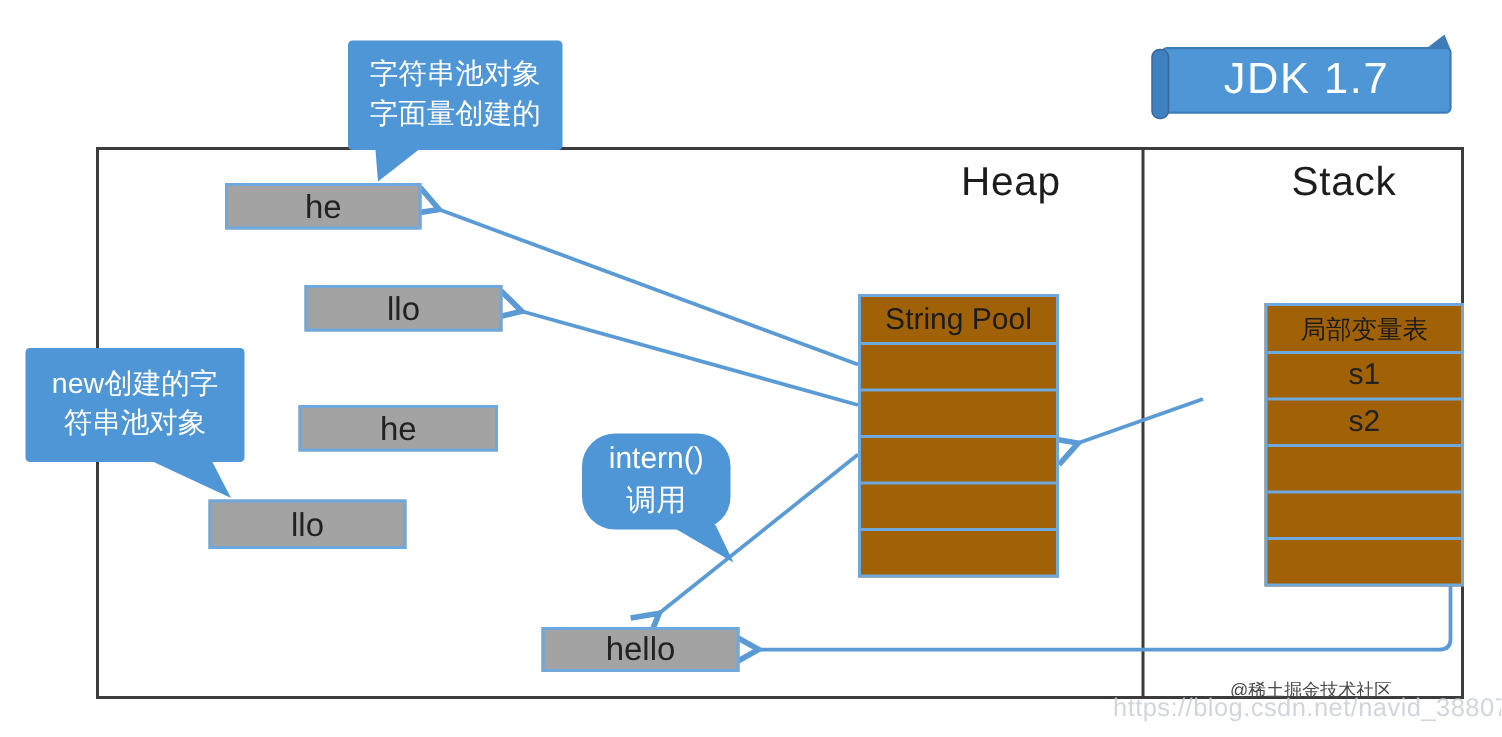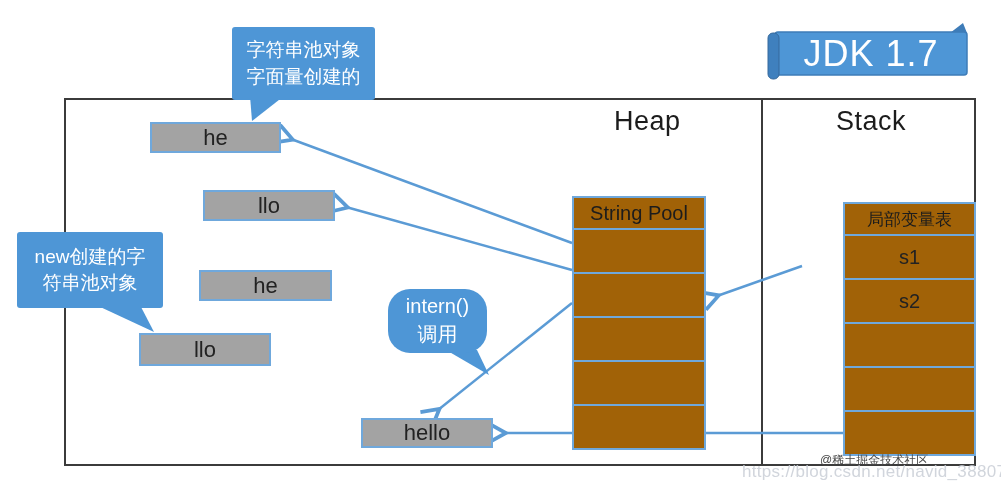--- a/index.html
+++ b/index.html
@@ -4,55 +4,55 @@
 <style>
   html,body{margin:0;padding:0;background:#ffffff;}
   .stage{position:relative;width:1001px;height:491px;background:#ffffff;overflow:hidden;
          font-family:"Liberation Sans", sans-serif;}
   .wires{position:absolute;left:0;top:0;width:1001px;height:491px;}
 
   .outer-box{position:absolute;left:64px;top:98px;width:912px;height:368px;
              border:2px solid #3b3b3b;box-sizing:border-box;background:transparent;}
   .divider{position:absolute;left:761px;top:98px;width:2px;height:368px;background:#3b3b3b;}
 
-  .region-label{position:absolute;font-size:27px;color:#1c1c1c;text-align:left;width:120px;
+  .region-label{position:absolute;font-size:27px;color:#1c1c1c;text-align:center;width:120px;
                 letter-spacing:0.5px;}
   .heap-label{left:614px;top:106px;}
   .stack-label{left:836px;top:106px;}
 
   .vbox{position:absolute;background:#a3a3a3;border:2px solid #6fa8dc;box-sizing:border-box;
         display:flex;align-items:center;justify-content:center;
         font-size:22px;color:#222222;}
   .box-he1{left:150px;top:122px;width:131px;height:31px;}
   .box-llo1{left:203px;top:190px;width:132px;height:31px;}
   .box-he2{left:199px;top:270px;width:133px;height:31px;}
   .box-llo2{left:139px;top:333px;width:132px;height:33px;}
   .box-hello{left:361px;top:418px;width:132px;height:30px;}
 
   .mem-table{position:absolute;border:2px solid #6fa8dc;box-sizing:border-box;background:#a16207;}
   .string-pool{left:572px;top:196px;width:134px;}
   .localvar{left:843px;top:190px;width:133px;margin-top:12px;}
   .mem-table .hdr{height:30px;display:flex;align-items:center;justify-content:center;
                   color:#1c1c1c;box-sizing:border-box;}
   .string-pool .hdr{font-size:20px;}
   .localvar .hdr{font-size:17px;}
-  .mem-table .row{height:44px;border-top:2px solid #6fa8dc;box-sizing:border-box;
+  .mem-table .row{height:31px;border-top:2px solid #6fa8dc;box-sizing:border-box;
                   display:flex;align-items:center;justify-content:center;
                   font-size:20px;color:#222222;}
 
   .callout{position:absolute;background:#4e96d6;border-radius:3px;color:#ffffff;
            display:flex;flex-direction:column;align-items:center;justify-content:center;
            font-size:19px;line-height:1.38;text-align:center;}
   .callout-literal{left:232px;top:27px;width:143px;height:73px;}
   .callout-new{left:17px;top:232px;width:146px;height:76px;}
   .callout-intern{left:388px;top:289px;width:99px;height:64px;font-size:20px;border-radius:22px;}
 
   .ribbon-label{position:absolute;left:775px;top:32px;width:192px;height:43px;
                 display:flex;align-items:center;justify-content:center;
-                color:#ffffff;font-size:36px;letter-spacing:1px;}
+                color:#ffffff;font-size:29px;letter-spacing:1px;}
 
   .wm-url{position:absolute;left:742px;top:462px;width:250px;font-size:17px;
           color:#c9ced6;opacity:0.85;letter-spacing:0.3px;white-space:nowrap;}
   .wm-community{position:absolute;left:820px;top:452px;font-size:12px;color:#474747;
                 white-space:nowrap;}
 </style>
 </head>
 <body>
 
 <div class="stage">

